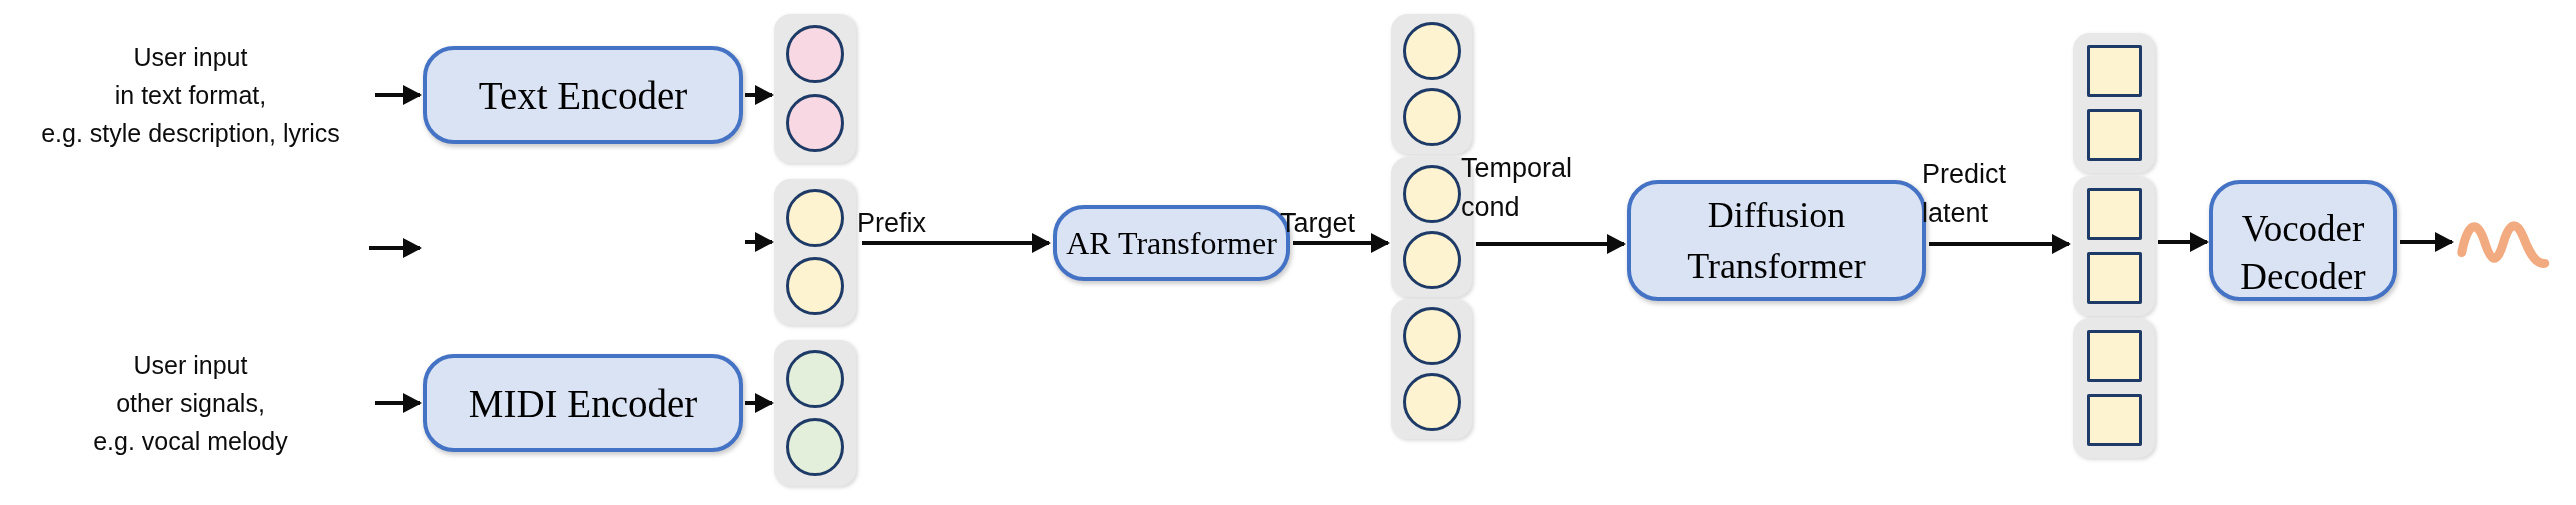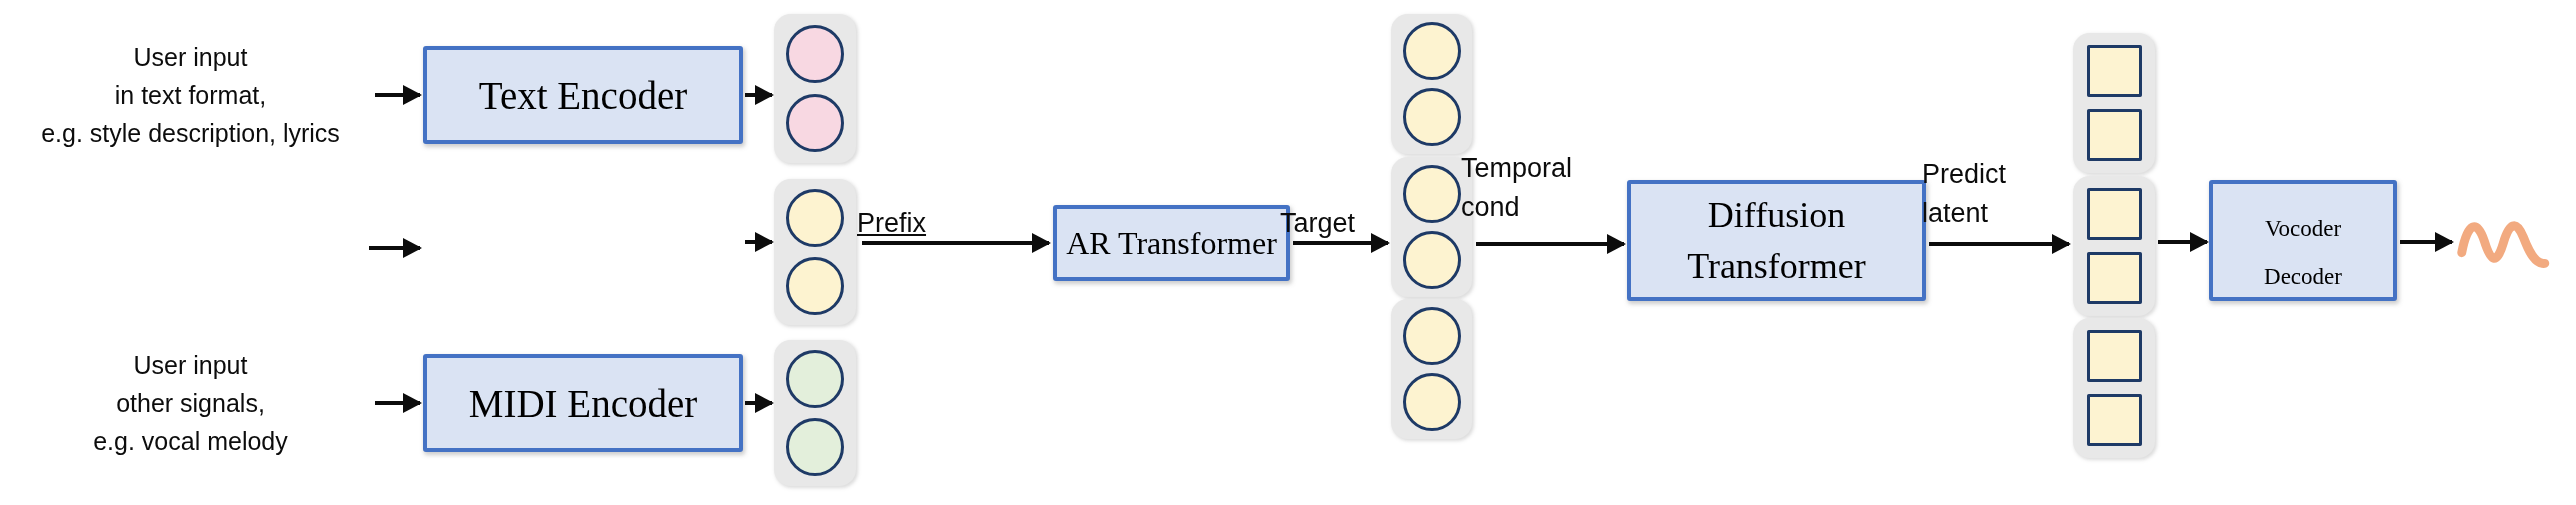--- a/index.html
+++ b/index.html
@@ -7,27 +7,27 @@
          font-family:"Liberation Sans",sans-serif;color:#0c0c0c;}
 
   
   .note{position:absolute;white-space:pre-line;text-align:center;
         font-size:25px;line-height:38px;color:#0c0c0c;}
   .arrow-label{position:absolute;white-space:pre-line;text-align:left;
         font-size:27px;line-height:39px;color:#0c0c0c;}
 
   
   .box{position:absolute;box-sizing:border-box;background:#dae3f3;border:4.2px solid #4472c4;
-       border-radius:3px;display:flex;align-items:center;justify-content:center;
+       border-radius:31px;display:flex;align-items:center;justify-content:center;
        box-shadow:1.8px 2.4px 4.2px rgba(110,110,110,.35);}
   .box .bl{font-family:"Liberation Serif",serif;white-space:pre-line;text-align:center;color:#000;}
   .f-enc{font-size:39px;}
   .f-ar{font-size:32px;}
   .f-two{font-size:36px;line-height:51px;}
-  .f-voc{font-size:23px;line-height:48px;margin-top:24px;}
+  .f-voc{font-size:37px;line-height:48px;margin-top:24px;}
 
   
   .tray{position:absolute;box-sizing:border-box;background:#e8e8e8;border-radius:16.7px;
         display:flex;flex-direction:column;align-items:center;justify-content:space-evenly;
         box-shadow:1.2px 1.8px 3.6px rgba(130,130,130,.28);}
   .token{display:block;box-sizing:border-box;border:3.6px solid #1e3a66;}
   .token.circle{width:58px;height:58px;border-radius:50%;}
   .token.square{width:55px;height:52px;border-radius:1.8px;}
 
   
@@ -69,21 +69,21 @@
     </div>
   <div class="tray" style="left:774px;top:179px;width:82px;height:146px;">
       <span class="token circle" style="background: rgb(253, 243, 208);"></span>
       <span class="token circle" style="background: rgb(253, 243, 208);"></span>
     </div>
   <div class="tray" style="left:774px;top:340px;width:82px;height:146px;">
       <span class="token circle" style="background: rgb(227, 239, 219);"></span>
       <span class="token circle" style="background: rgb(227, 239, 219);"></span>
     </div>
 
-  <div class="arrow-label" style="left:857px;top:204px;width:131px;text-decoration:underline;">Prefix</div>
+  <div class="arrow-label" style="left:857px;top:204px;width:131px;">Prefix</div>
   <div class="arrow" style="left:862px;top:241px;width:187px;"></div>
 
   <div class="box" style="left:1053px;top:205px;width:237px;height:76px;">
     <div class="bl f-ar">AR Transformer</div>
   </div>
 
   <div class="arrow-label" style="left:1280px;top:204px;width:125px;">Target</div>
   <div class="arrow" style="left:1293px;top:241px;width:95px;"></div>
 
   <div class="tray" style="left:1391px;top:13.7px;width:81px;height:140px;">

